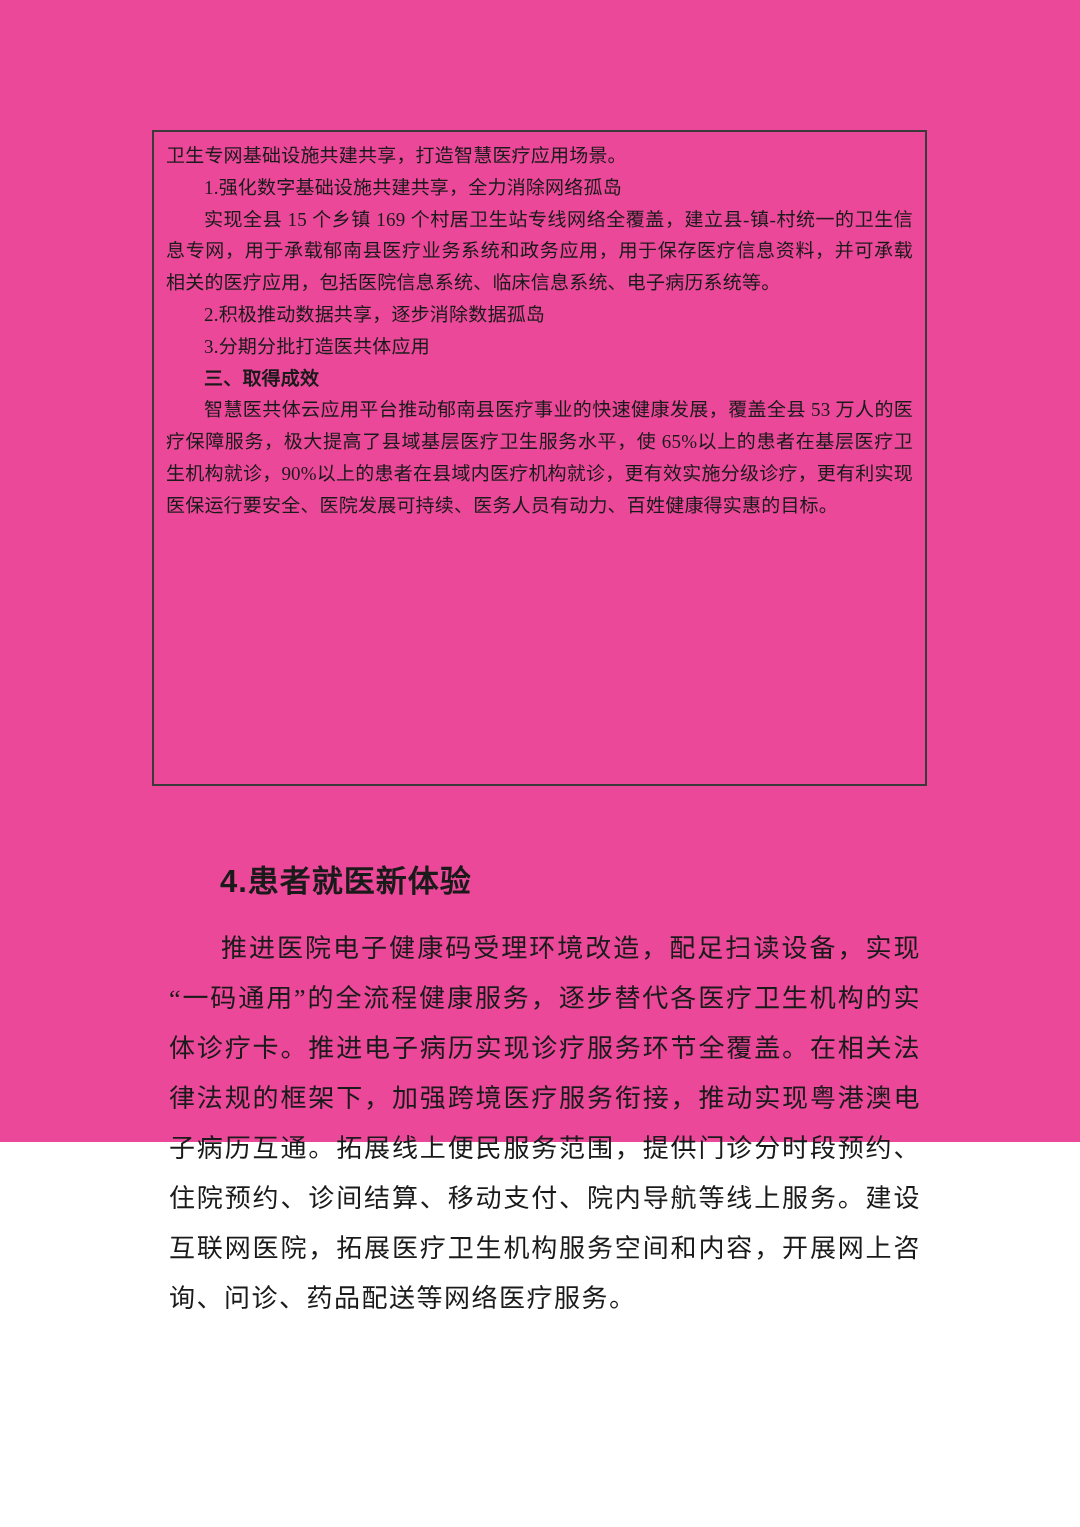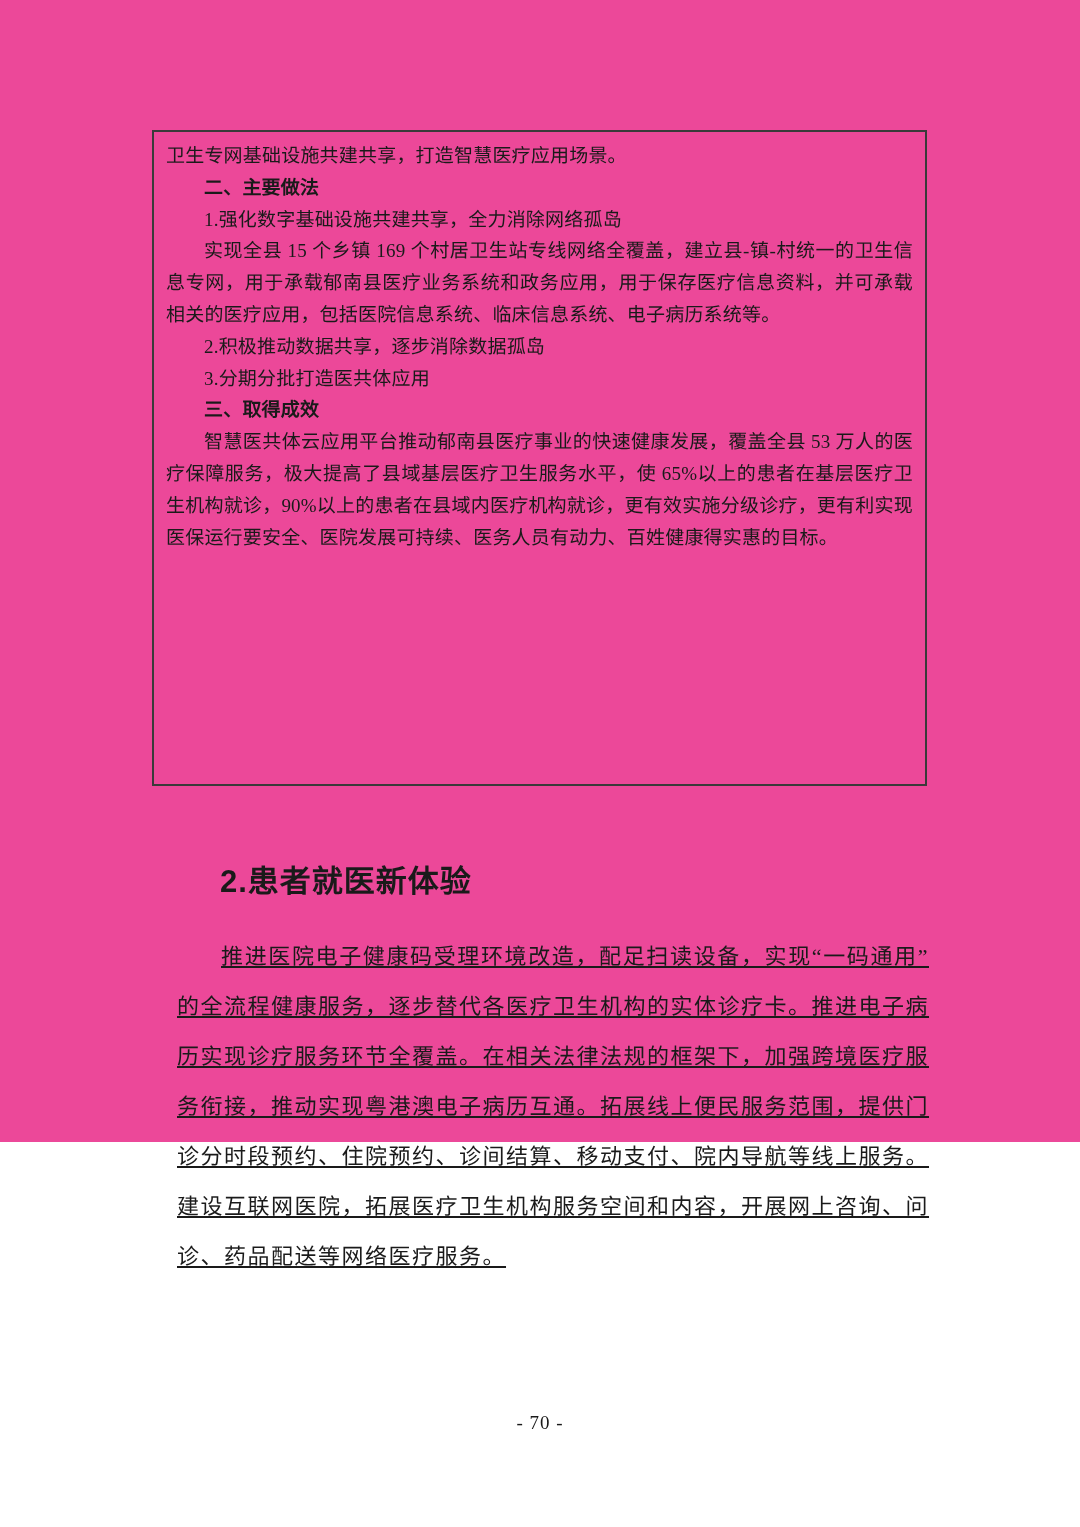--- a/index.html
+++ b/index.html
@@ -50,54 +50,51 @@
     font-family: "Liberation Sans", "DejaVu Sans", sans-serif;
     letter-spacing: 1px;
     white-space: nowrap;
   }
   
   .section-body {
     position: absolute;
     left: 165px;
     top: 920px;
     width: 752px;
-    font-size: 22px;
+    font-size: 26px;
     line-height: 50px;
     text-align: justify;
     text-indent: 2em;
     letter-spacing: 1.5px;
-    margin: 12px;
-    text-decoration: underline;
+    margin: 4px;
   }
   
   .page-number {
     position: absolute;
     left: 0;
     top: 1412px;
     width: 1080px;
     text-align: center;
     font-size: 19px;
     letter-spacing: 1px;
   }
 </style>
 </head>
 <body>
 
 <div class="page">
 
   <div class="report-box">
       <p class="">卫生专网基础设施共建共享，打造智慧医疗应用场景。</p>
-      <p class="indent bold">二、主要做法</p>
       <p class="indent ">1.强化数字基础设施共建共享，全力消除网络孤岛</p>
       <p class="indent ">实现全县 15 个乡镇 169 个村居卫生站专线网络全覆盖，建立县-镇-村统一的卫生信息专网，用于承载郁南县医疗业务系统和政务应用，用于保存医疗信息资料，并可承载相关的医疗应用，包括医院信息系统、临床信息系统、电子病历系统等。</p>
       <p class="indent ">2.积极推动数据共享，逐步消除数据孤岛</p>
       <p class="indent ">3.分期分批打造医共体应用</p>
       <p class="indent bold">三、取得成效</p>
       <p class="indent ">智慧医共体云应用平台推动郁南县医疗事业的快速健康发展，覆盖全县 53 万人的医疗保障服务，极大提高了县域基层医疗卫生服务水平，使 65%以上的患者在基层医疗卫生机构就诊，90%以上的患者在县域内医疗机构就诊，更有效实施分级诊疗，更有利实现医保运行要安全、医院发展可持续、医务人员有动力、百姓健康得实惠的目标。</p>
     </div>
 
-  <div class="section-heading">2.患者就医新体验</div>
+  <div class="section-heading">4.患者就医新体验</div>
 
   <p class="section-body">推进医院电子健康码受理环境改造，配足扫读设备，实现“一码通用”的全流程健康服务，逐步替代各医疗卫生机构的实体诊疗卡。推进电子病历实现诊疗服务环节全覆盖。在相关法律法规的框架下，加强跨境医疗服务衔接，推动实现粤港澳电子病历互通。拓展线上便民服务范围，提供门诊分时段预约、住院预约、诊间结算、移动支付、院内导航等线上服务。建设互联网医院，拓展医疗卫生机构服务空间和内容，开展网上咨询、问诊、药品配送等网络医疗服务。</p>
 
-  <div class="page-number">- 70 -</div>
 
 </div>
 
 </body></html>

